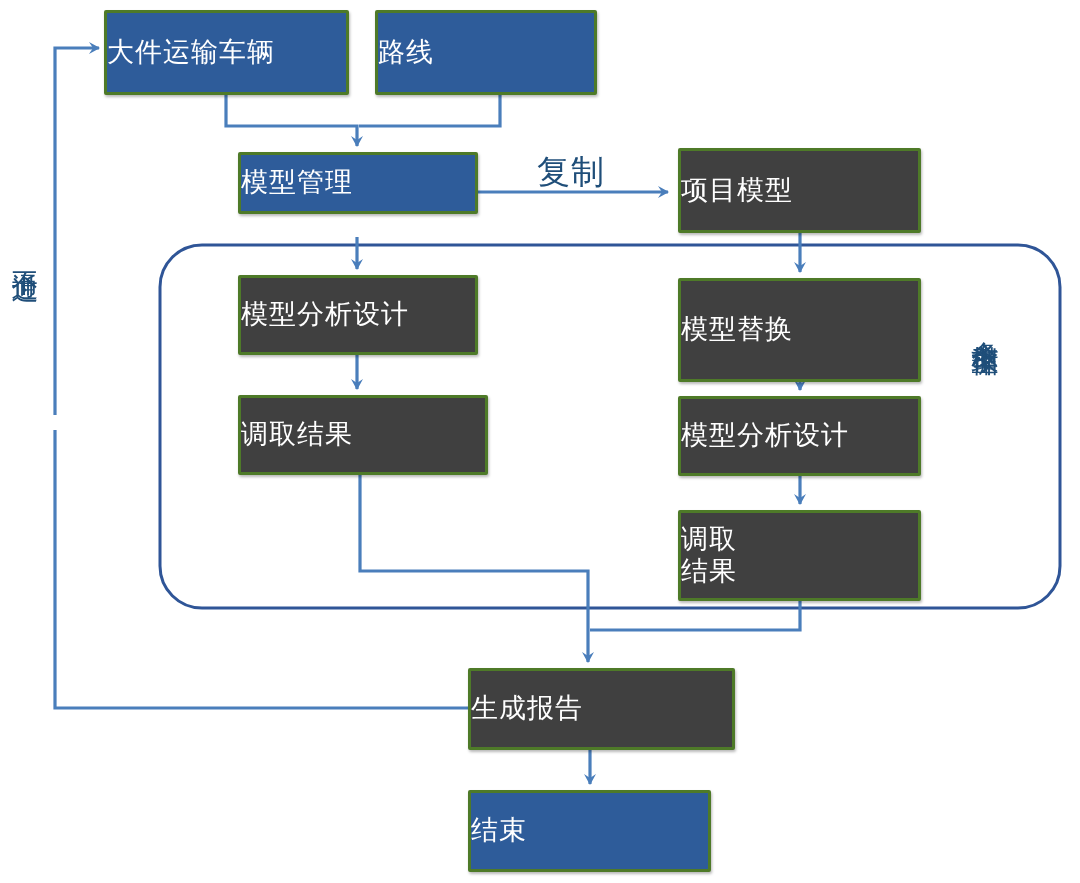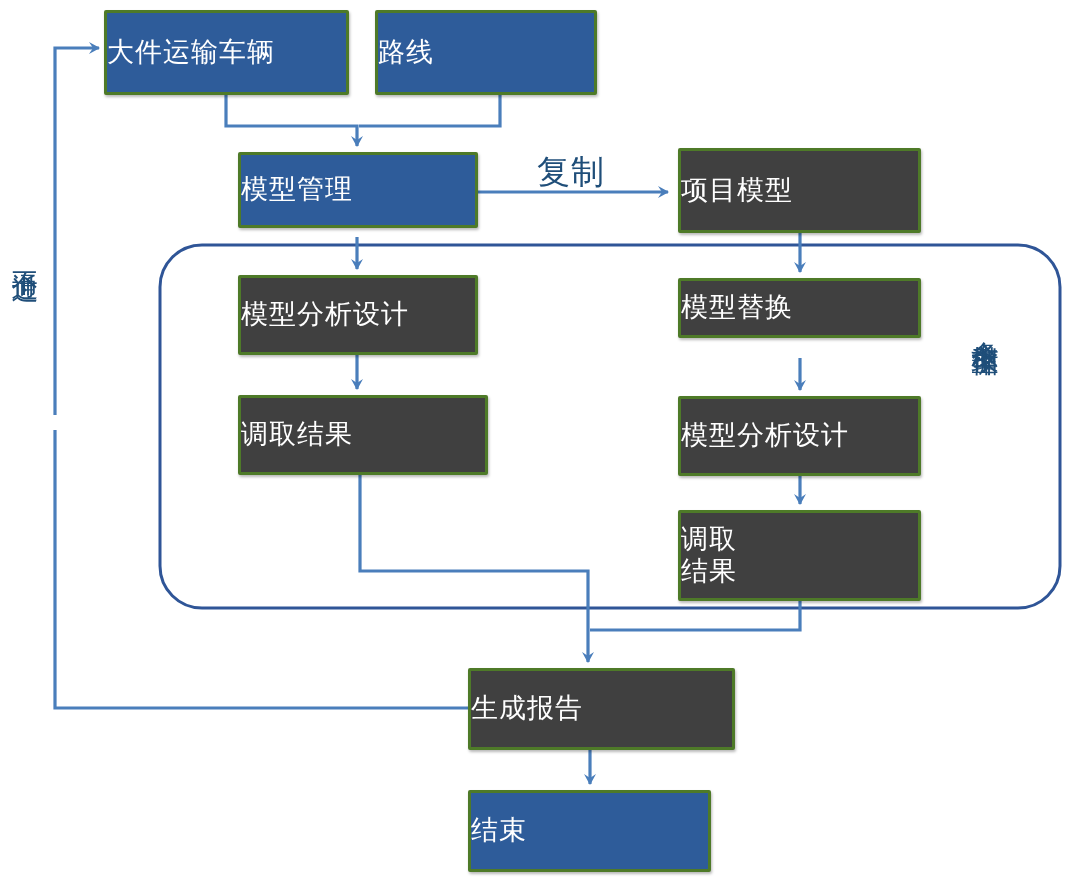--- a/index.html
+++ b/index.html
@@ -101,25 +101,25 @@
 
       <path d="M468,708 L55,708 L55,430"></path>
       <path d="M55,415 L55,48 L99,48" marker-end="url(#arw)"></path>
 
     </g>
   </svg>
 
   <div id="nodes">
       <div class="node blue" style="left: 104px; top: 10px; width: 245px; height: 85px;"><span>大件运输车辆</span></div>
       <div class="node blue" style="left: 375px; top: 10px; width: 222px; height: 85px;"><span>路线</span></div>
-      <div class="node blue" style="left: 238px; top: 152px; width: 240px; height: 76px;"><span>模型管理</span></div>
+      <div class="node blue" style="left: 238px; top: 152px; width: 240px; height: 62px;"><span>模型管理</span></div>
       <div class="node red" style="left: 678px; top: 148px; width: 243px; height: 85px;"><span>项目模型</span></div>
       <div class="node red" style="left: 238px; top: 275px; width: 240px; height: 80px;"><span>模型分析设计</span></div>
       <div class="node red" style="left: 238px; top: 395px; width: 250px; height: 80px;"><span>调取结果</span></div>
-      <div class="node red" style="left: 678px; top: 278px; width: 243px; height: 60px;"><span>模型替换</span></div>
+      <div class="node red" style="left: 678px; top: 278px; width: 243px; height: 104px;"><span>模型替换</span></div>
       <div class="node red" style="left: 678px; top: 396px; width: 243px; height: 80px;"><span>模型分析设计</span></div>
       <div class="node red" style="left: 678px; top: 510px; width: 243px; height: 91px;"><span>调取
 结果</span></div>
       <div class="node red" style="left: 468px; top: 668px; width: 267px; height: 82px;"><span>生成报告</span></div>
       <div class="node blue" style="left: 468px; top: 790px; width: 243px; height: 82px;"><span>结束</span></div>
     </div>
 
   <div class="edge-label" style="left:537px; top:150px;">复制</div>
 
   <div class="vtext" style="left:8px; top:250px;">不通过</div>

